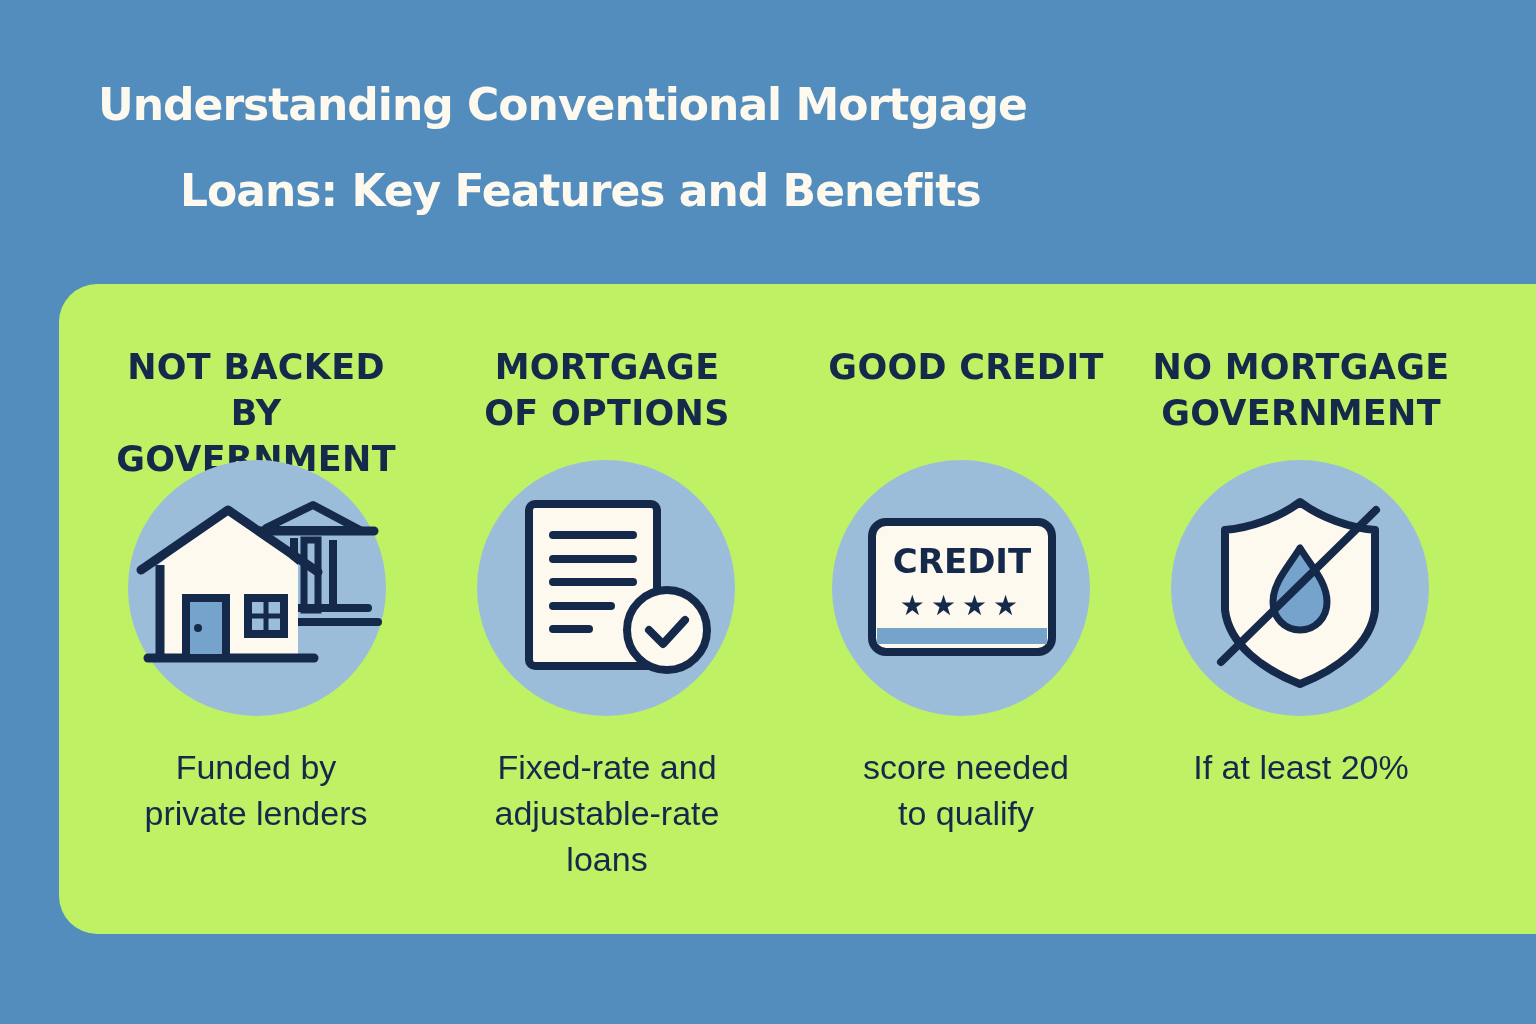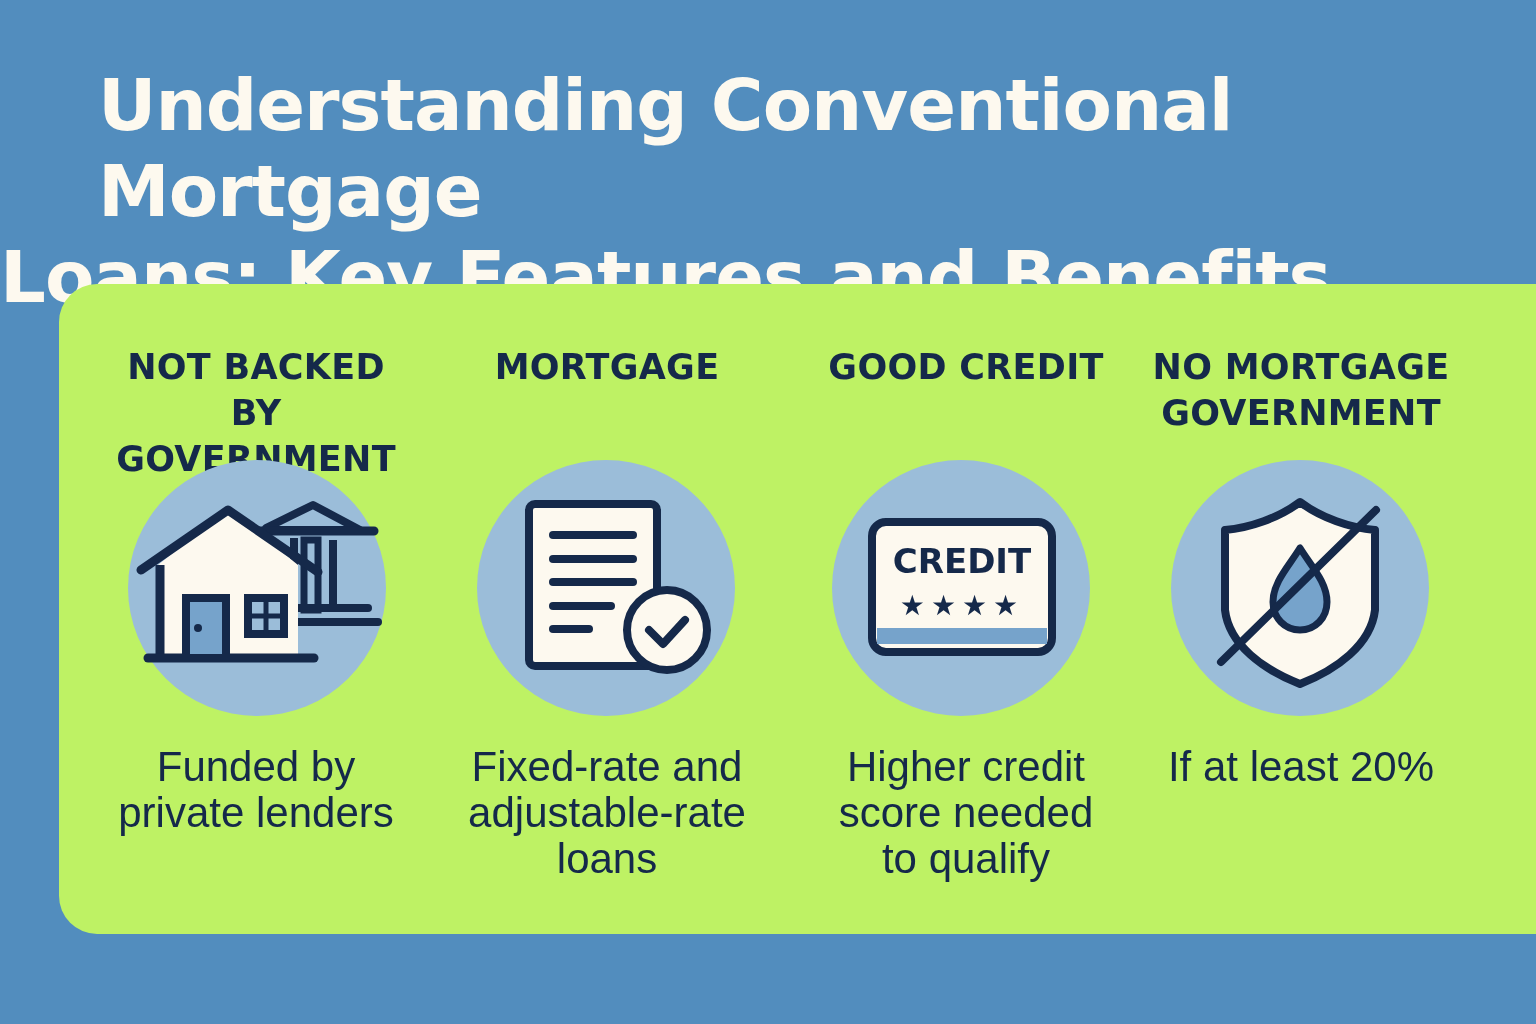--- a/index.html
+++ b/index.html
@@ -4,44 +4,44 @@
 <style>
   html, body { margin:0; padding:0; }
   body {
     width:1536px; height:1024px; overflow:hidden;
     background:#528dbe;
     font-family:"DejaVu Sans", "Liberation Sans", sans-serif;
     position:relative;
   }
   .title {
     position:absolute; left:0; top:62px; width:1536px;
-    color:#fdf9ef; font-weight:bold; font-size:72px; line-height:86px;
+    color:#fdf9ef; font-weight:bold; font-size:44px; line-height:86px;
     letter-spacing:-1px;
   }
   .title .l1 { display:block; padding-left:98px; }
-  .title .l2 { display:block; }
+  .title .l2 { display:block; padding-left:180px; }
   .card {
     position:absolute; left:59px; top:284px; width:1527px; height:650px;
     background:#bef264; border-radius:38px;
   }
   .col {
     position:absolute; top:0; width:340px; text-align:center; color:#15294a;
   }
   .head {
     position:absolute; top:60px; left:0; width:100%;
     font-weight:bold; font-size:35px; line-height:46px; letter-spacing:0.3px;
   }
   .circle {
     position:absolute; top:176px; width:258px; height:256px; border-radius:50%;
     background:#9bbdd9;
   }
   .circle svg { position:absolute; left:0; top:0; width:258px; height:256px; }
   .desc {
     position:absolute; top:460px; left:0; width:100%;
-    font-size:42px; line-height:46px; font-family:"Liberation Sans", sans-serif;
+    font-size:34px; line-height:46px; font-family:"Liberation Sans", sans-serif;
   }
 </style>
 </head>
 <body>
 
 <div class="title">
   <span class="l1">Understanding Conventional Mortgage</span>
   <span class="l2">Loans: Key Features and Benefits</span>
 </div>
 
@@ -77,20 +77,21 @@
     <div class="desc">
       <div>Funded by</div>
       <div>private lenders</div>
       <div></div>
     </div>
   </div>
 
   <div class="col" style="left:378px;">
     <div class="head">
       <div>MORTGAGE</div>
+      <div>OF OPTIONS</div>
     </div>
     <div class="circle" style="left:40px;">
       <svg viewBox="0 0 258 256">
         <rect x="52" y="44" width="128" height="162" rx="6" fill="#fdf9ef" stroke="#15294a" stroke-width="8"></rect>
         <line x1="76" y1="75" x2="156" y2="75" stroke="#15294a" stroke-width="8" stroke-linecap="round"></line>
         <line x1="76" y1="99" x2="156" y2="99" stroke="#15294a" stroke-width="8" stroke-linecap="round"></line>
         <line x1="76" y1="122" x2="156" y2="122" stroke="#15294a" stroke-width="8" stroke-linecap="round"></line>
         <line x1="76" y1="146" x2="134" y2="146" stroke="#15294a" stroke-width="8" stroke-linecap="round"></line>
         <line x1="76" y1="169" x2="112" y2="169" stroke="#15294a" stroke-width="8" stroke-linecap="round"></line>
         <circle cx="190" cy="170" r="40" fill="#fdf9ef" stroke="#15294a" stroke-width="8"></circle>
@@ -110,21 +111,20 @@
     </div>
     <div class="circle" style="left:36px;text-align:right;">
       <svg viewBox="0 0 258 256">
         <rect x="40" y="62" width="180" height="130" rx="14" fill="#fdf9ef" stroke="#15294a" stroke-width="8"></rect>
         <rect x="45" y="168" width="170" height="16" fill="#76a3cb"></rect>
         <text x="130" y="113" text-anchor="middle" font-family="DejaVu Sans, sans-serif" font-weight="bold" font-size="34" fill="#15294a">CREDIT</text>
         <text x="130" y="155" text-anchor="middle" font-family="DejaVu Sans, sans-serif" font-size="28" fill="#15294a" letter-spacing="6">★★★★</text>
       </svg>
     </div>
     <div class="desc">
-      <div>Higher credit</div>
       <div>score needed</div>
       <div>to qualify</div>
     </div>
   </div>
 
   <div class="col" style="left:1072px;">
     <div class="head">
       <div>NO MORTGAGE</div>
       <div>GOVERNMENT</div>
     </div>

